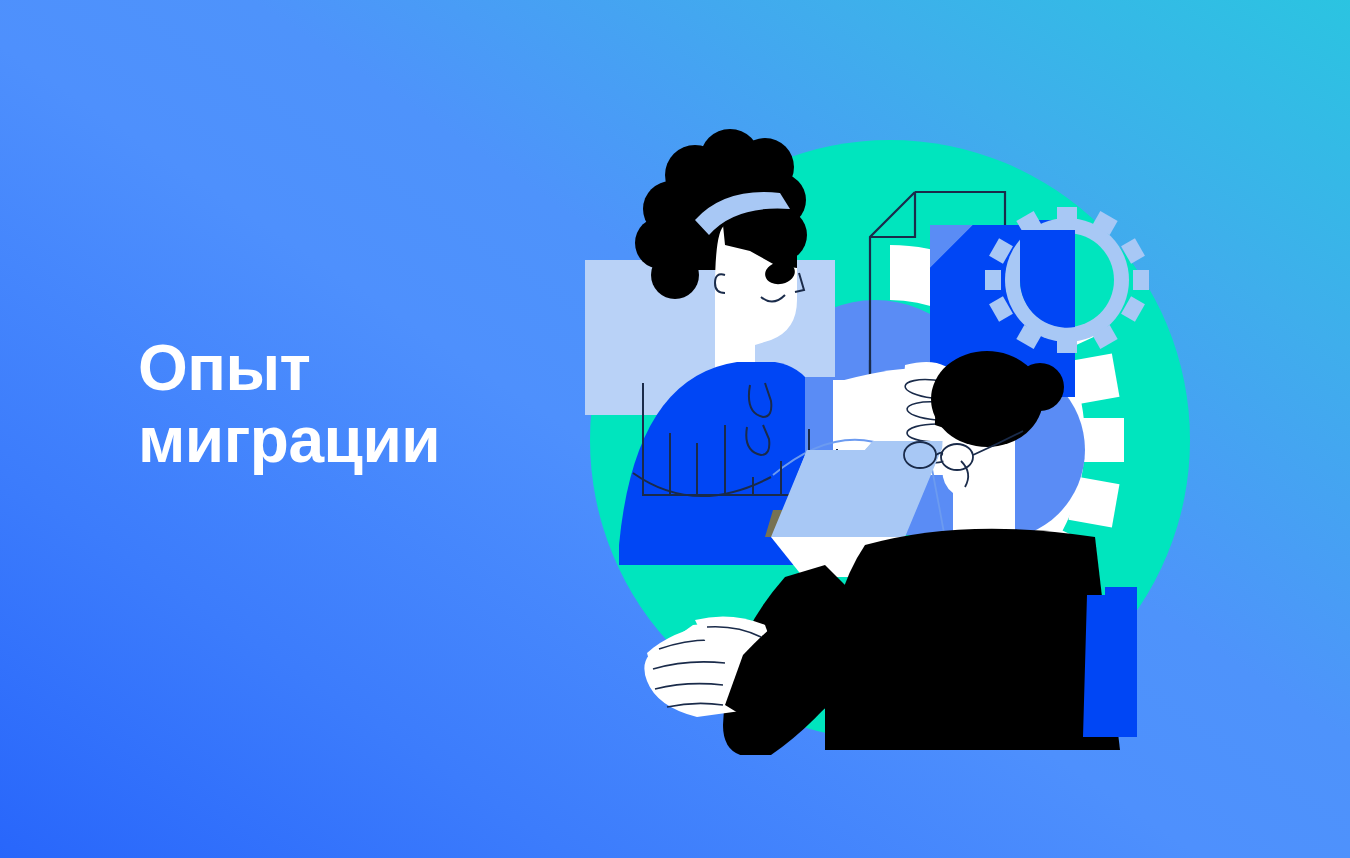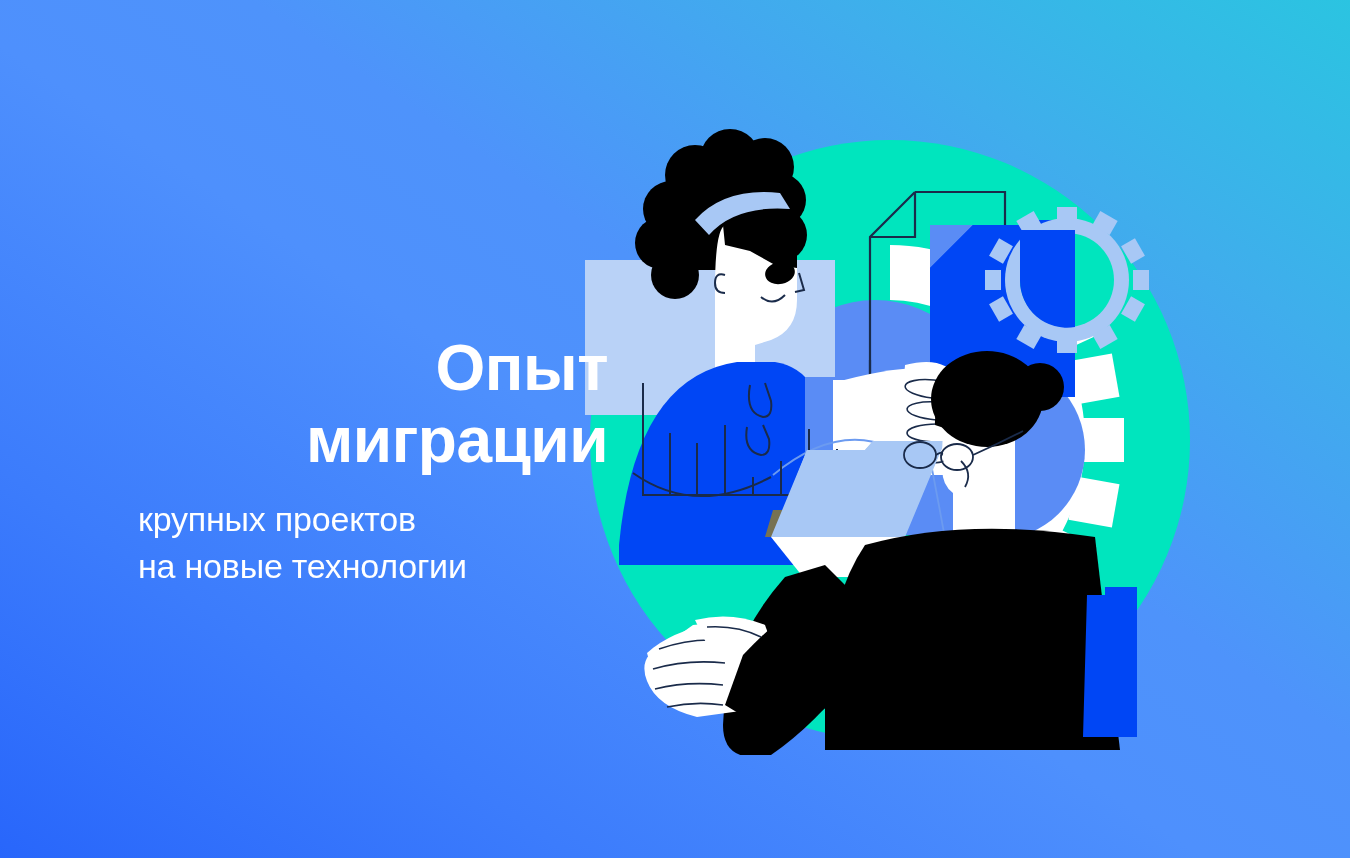--- a/index.html
+++ b/index.html
@@ -28,21 +28,20 @@
     z-index: 40;
   }
   .headline {
     color: #FFFFFF;
     font-size: 64px;
     line-height: 72px;
     font-weight: bold;
     letter-spacing: -0.5px;
     margin: 0;
     white-space: pre-line;
-    text-align: right;
   }
   .subheadline {
     color: #FFFFFF;
     font-size: 34px;
     line-height: 47px;
     font-weight: normal;
     letter-spacing: -0.2px;
     margin: 20px 0 0 0;
     white-space: pre-line;
   }
@@ -256,17 +255,15 @@
           <path fill="#0046F5" d="M 512 470 L 530 470 L 530 462 L 562 462 L 562 612 L 508 612 Z"></path>
         </g>
 
       </g>
     </svg>
   </div>
 
   <div class="text-block">
     <h1 class="headline">Опыт
 миграции</h1>
-    <p class="subheadline">крупных проектов
-на новые технологии</p>
   </div>
 
 </div>
 
 </body></html>

